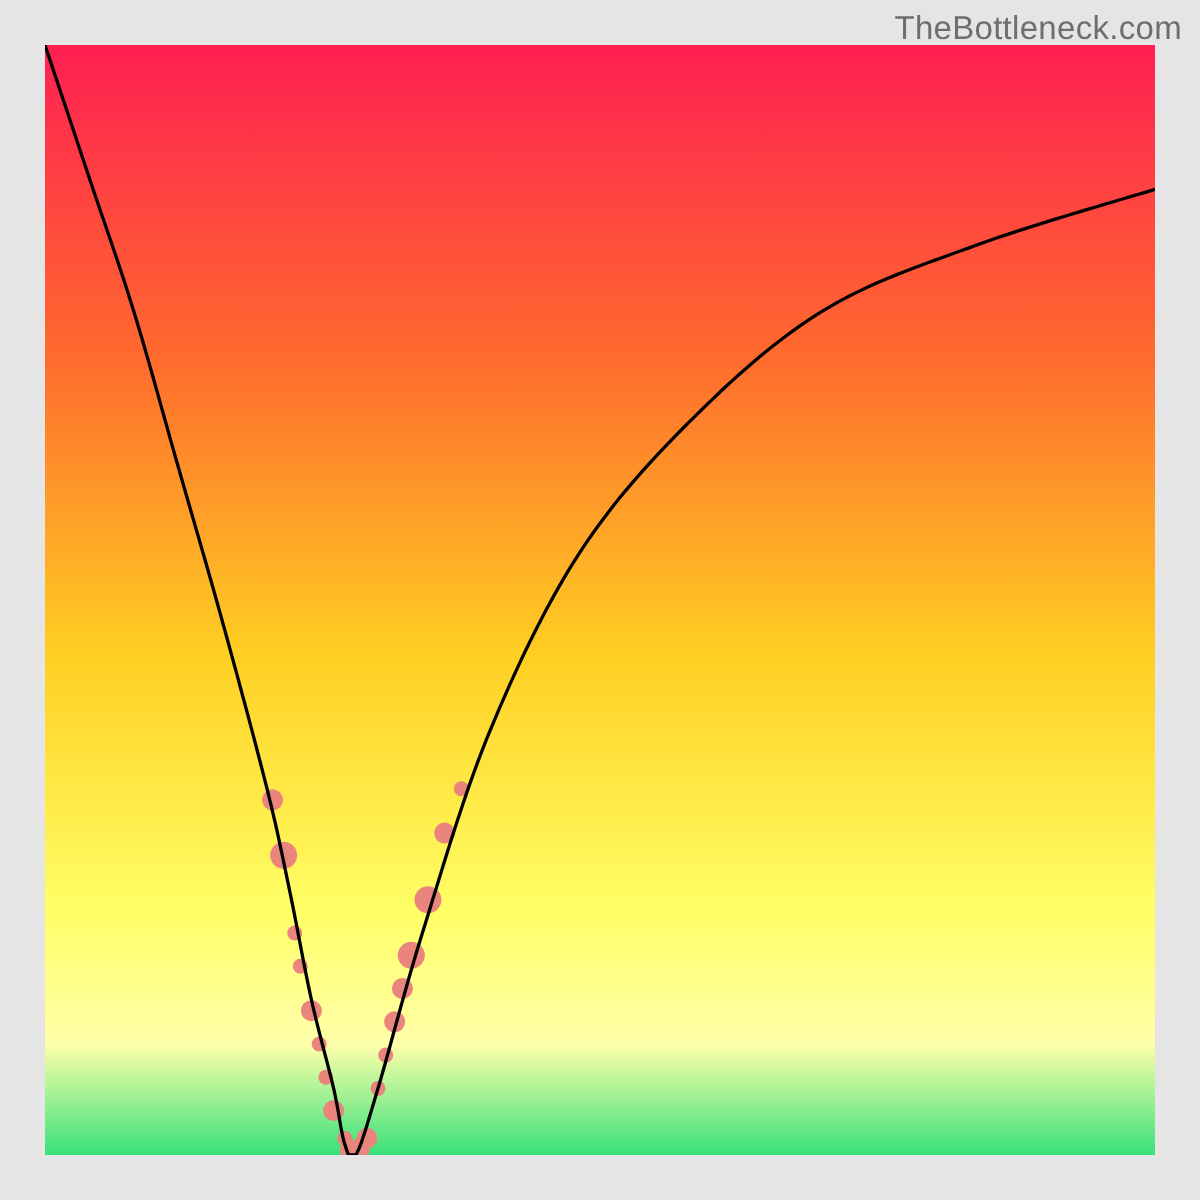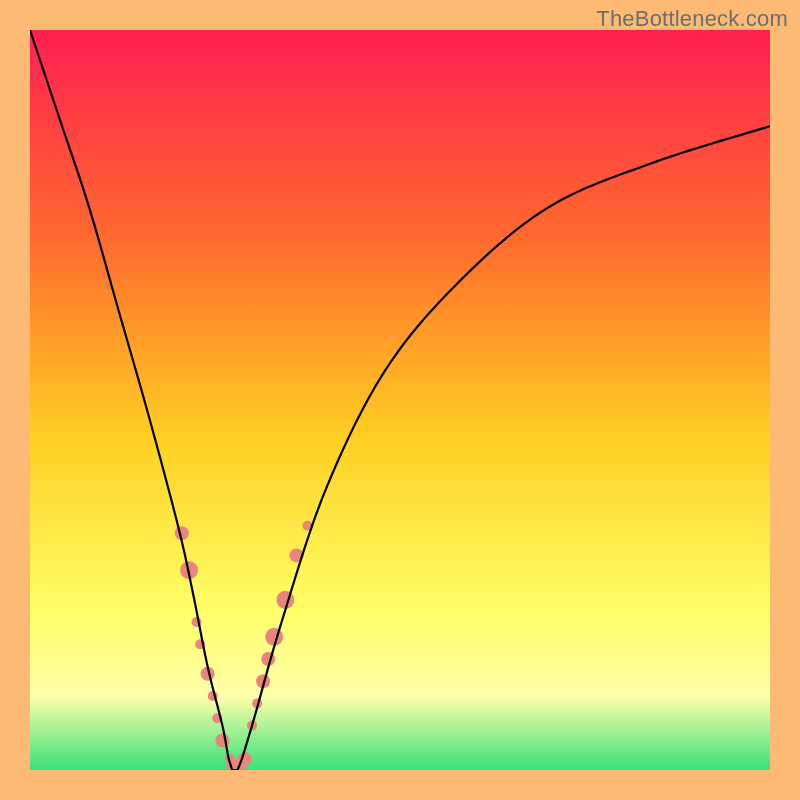--- a/index.html
+++ b/index.html
@@ -8,21 +8,21 @@
     width: 800px;
     height: 800px;
     overflow: hidden;
     font-family: Arial, Helvetica, sans-serif;
     background: #000;
   }
   .frame {
     position: relative;
     width: 800px;
     height: 800px;
-    background: #fdba74;
+    background: #e5e5e5;
   }
   .plot-area {
     position: absolute;
     left: 30px;
     top: 30px;
     width: 740px;
     height: 740px;
     overflow: hidden;
   }
   .watermark {

